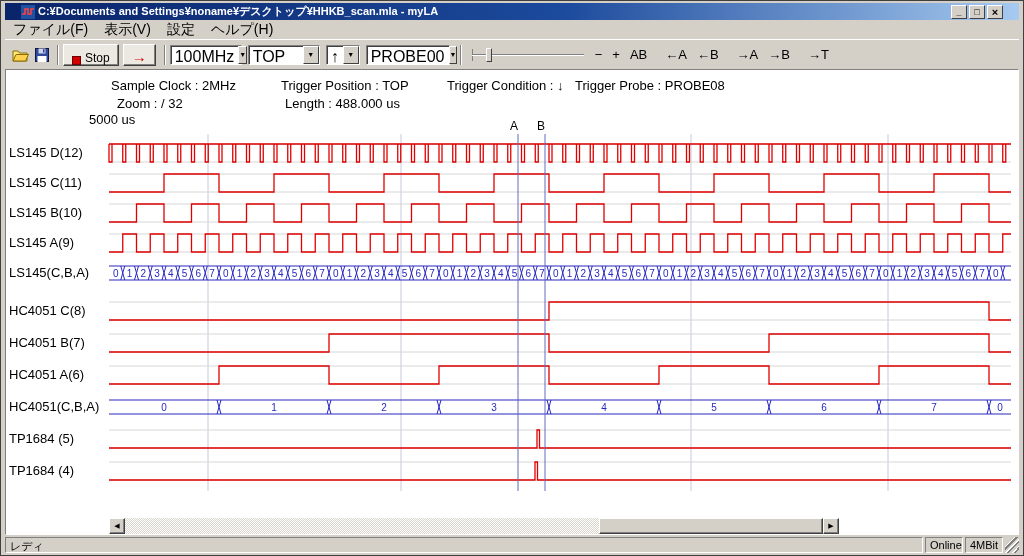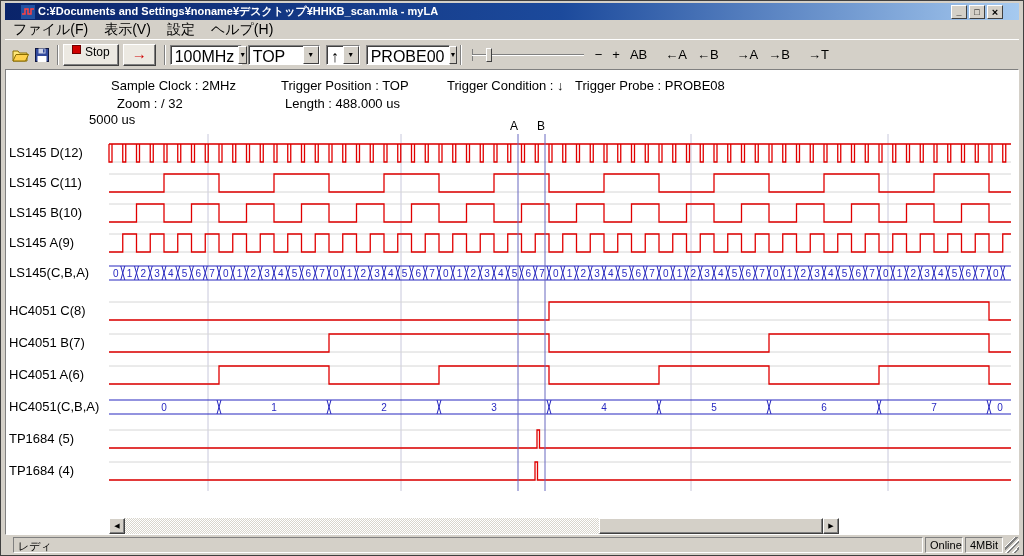--- a/index.html
+++ b/index.html
@@ -18,21 +18,21 @@
   .tb-btn.close { font-size:11px; }
   
   .menubar { position:absolute; top:19px; left:4px; right:4px; height:19px;
              display:flex; align-items:center; font-size:14px; }
   .menu-item { padding:2px 8px; }
   
   .toolbar { position:absolute; top:38px; left:4px; right:4px; height:30px;
              border-top:1px solid #fff; display:flex; align-items:center; padding-left:4px; font-size:12px; }
   .icon-btn { width:22px; height:22px; display:flex; align-items:center; justify-content:center; }
   .sep { width:2px; height:20px; margin:0 4px; border-left:1px solid #808080; border-right:1px solid #fff; }
-  .push-btn { height:22px; display:inline-flex; align-items:flex-start; gap:4px; padding:0 8px; background:#ece9e2;
+  .push-btn { height:22px; display:inline-flex; align-items:flex-end; gap:4px; padding:0 8px; background:#ece9e2;
               border:1px solid; border-color:#fff #404040 #404040 #fff; box-shadow:inset -1px -1px 0 #808080; margin-right:4px; }
   .stop-sq { width:9px; height:9px; background:#d00000; border:1px solid #700000; }
   .run-arrow { color:#d00000; font-weight:bold; font-size:15px; }
   .combo { height:20px; display:inline-flex; margin-right:6px; background:#fff;
            border:1px solid; border-color:#808080 #fff #fff #808080; box-shadow:inset 1px 1px 0 #404040; }
   .combo-text { padding:2px 4px 0 4px; font-size:16px; white-space:nowrap; }
   .combo-arrow { width:16px; background:#d4d0c8; border:1px solid; border-color:#fff #404040 #404040 #fff;
                  font-size:7px; display:flex; align-items:center; justify-content:center; }
   .slider { position:relative; width:112px; height:20px; margin:0 6px; }
   .slider-track { position:absolute; left:0; right:0; top:9px; height:2px;
@@ -48,21 +48,21 @@
   .info-text { position:absolute; font-size:13px; color:#000; white-space:nowrap; }
   
   .hscroll { position:absolute; top:517px; left:108px; width:730px; height:16px; display:flex; }
   .sb-btn { width:16px; height:16px; background:#d4d0c8; border:1px solid; border-color:#fff #404040 #404040 #fff;
             box-shadow:inset -1px -1px 0 #808080; font-size:7px; display:flex; align-items:center; justify-content:center; flex:0 0 auto; }
   .sb-track { position:relative; flex:1; background:#f0efe8;
               background-image:repeating-conic-gradient(#fff 0% 25%, #d8d5cc 0% 50%); background-size:2px 2px; }
   .sb-thumb { position:absolute; top:0; height:16px; background:#d4d0c8;
               border:1px solid; border-color:#fff #404040 #404040 #fff; box-shadow:inset -1px -1px 0 #808080; }
   
-  .statusbar { position:absolute; left:12px; right:4px; bottom:2px; height:16px; display:flex; align-items:stretch; gap:2px; font-size:11px;margin-top:20px; }
+  .statusbar { position:absolute; left:4px; right:4px; bottom:2px; height:16px; display:flex; align-items:stretch; gap:2px; font-size:11px;margin-top:20px; }
   .st-panel { border:1px solid; border-color:#808080 #fff #fff #808080; padding:1px 4px; white-space:nowrap; }
   .st-main { flex:1; }
   .st-cell { width:38px; text-align:center; }
   .grip { width:14px; background:
           linear-gradient(135deg, transparent 0 30%, #fff 30% 36%, #808080 36% 44%, transparent 44% 52%, #fff 52% 58%, #808080 58% 66%, transparent 66% 74%, #fff 74% 80%, #808080 80% 88%, transparent 88%); }
   
   .wave-overlay { position:absolute; left:0; top:0; pointer-events:none; }
   svg text { font-family:"Liberation Sans", sans-serif; }
 </style>
 </head>

